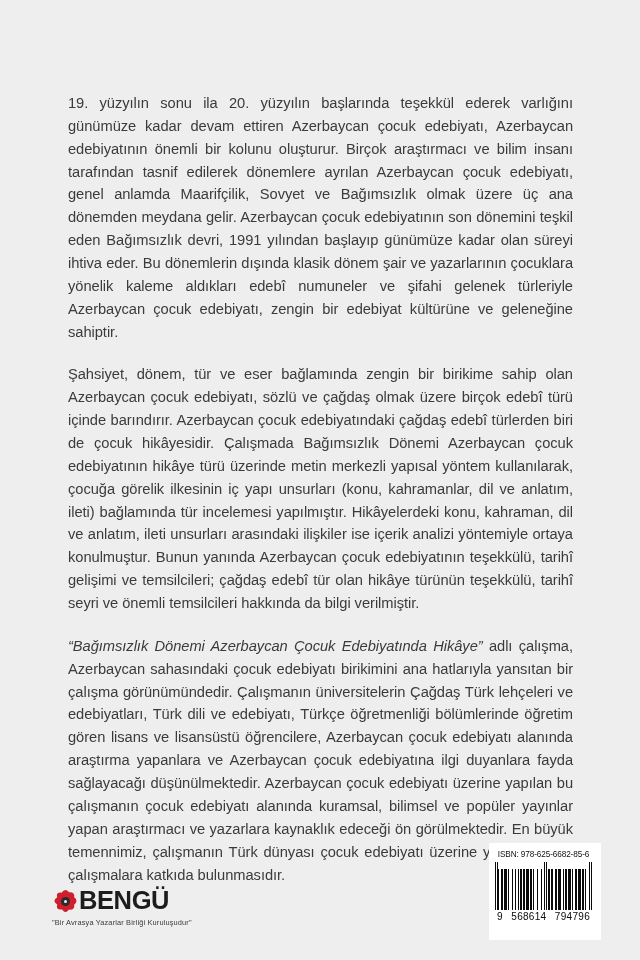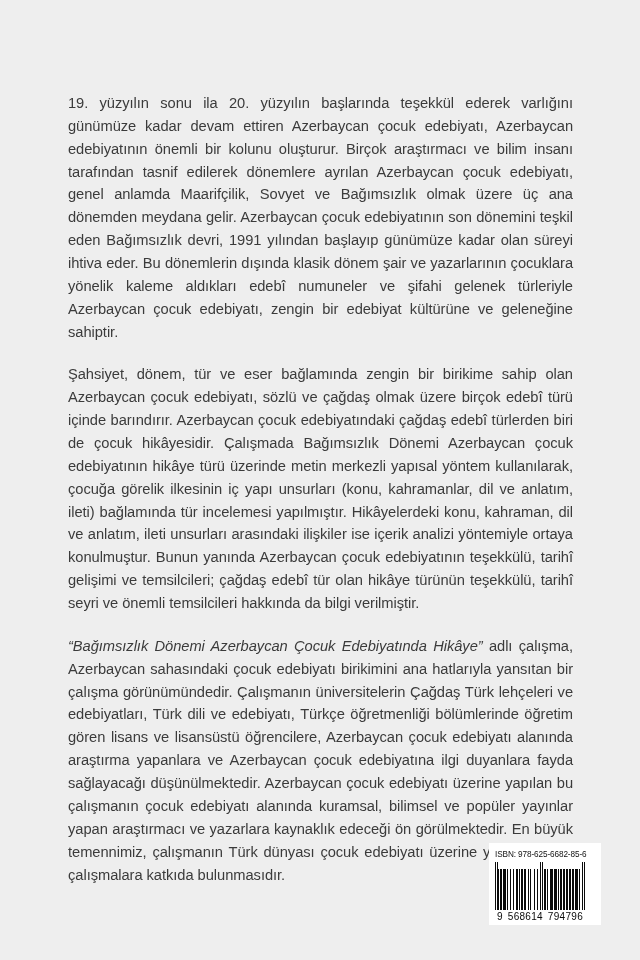--- a/index.html
+++ b/index.html
@@ -128,24 +128,24 @@
     letter-spacing: 0.15px;
     white-space: nowrap;
   }
 
   
   .barcode-box {
     position: absolute;
     left: 489px;
     top: 843px;
     width: 112px;
-    height: 82px;
+    height: 97px;
     background: #ffffff;
     box-sizing: border-box;
-    padding: 7px 16px 5px 6px;
+    padding: 7px 9px 5px 6px;
   }
   .isbn-text {
     font-family: "Liberation Sans", sans-serif;
     font-size: 8.2px;
     color: #111111;
     text-align: center;
     letter-spacing: -0.1px;
     white-space: nowrap;
     margin-bottom: 3px;
   }
@@ -188,20 +188,34 @@
     </h1>
 
     <p class="para">19. yüzyılın sonu ila 20. yüzyılın başlarında teşekkül ederek varlığını günümüze kadar devam ettiren Azerbaycan çocuk edebiyatı, Azerbaycan edebiyatının önemli bir kolunu oluşturur. Birçok araştırmacı ve bilim insanı tarafından tasnif edilerek dönemlere ayrılan Azerbaycan çocuk edebiyatı, genel anlamda Maarifçilik, Sovyet ve Bağımsızlık olmak üzere üç ana dönemden meydana gelir. Azerbaycan çocuk edebiyatının son dönemini teşkil eden Bağımsızlık devri, 1991 yılından başlayıp günümüze kadar olan süreyi ihtiva eder. Bu dönemlerin dışında klasik dönem şair ve yazarlarının çocuklara yönelik kaleme aldıkları edebî numuneler ve şifahi gelenek türleriyle Azerbaycan çocuk edebiyatı, zengin bir edebiyat kültürüne ve geleneğine sahiptir.</p>
 
     <p class="para">Şahsiyet, dönem, tür ve eser bağlamında zengin bir birikime sahip olan Azerbaycan çocuk edebiyatı, sözlü ve çağdaş olmak üzere birçok edebî türü içinde barındırır. Azerbaycan çocuk edebiyatındaki çağdaş edebî türlerden biri de çocuk hikâyesidir. Çalışmada Bağımsızlık Dönemi Azerbaycan çocuk edebiyatının hikâye türü üzerinde metin merkezli yapısal yöntem kullanılarak, çocuğa görelik ilkesinin iç yapı unsurları (konu, kahramanlar, dil ve anlatım, ileti) bağlamında tür incelemesi yapılmıştır. Hikâyelerdeki konu, kahraman, dil ve anlatım, ileti unsurları arasındaki ilişkiler ise içerik analizi yöntemiyle ortaya konulmuştur. Bunun yanında Azerbaycan çocuk edebiyatının teşekkülü, tarihî gelişimi ve temsilcileri; çağdaş edebî tür olan hikâye türünün teşekkülü, tarihî seyri ve önemli temsilcileri hakkında da bilgi verilmiştir.</p>
 
     <p class="para"><span class="it">“Bağımsızlık Dönemi Azerbaycan Çocuk Edebiyatında Hikâye”</span><span> adlı çalışma, Azerbaycan sahasındaki çocuk edebiyatı birikimini ana hatlarıyla yansıtan bir çalışma görünümündedir. Çalışmanın üniversitelerin Çağdaş Türk lehçeleri ve edebiyatları, Türk dili ve edebiyatı, Türkçe öğretmenliği bölümlerinde öğretim gören lisans ve lisansüstü öğrencilere, Azerbaycan çocuk edebiyatı alanında araştırma yapanlara ve Azerbaycan çocuk edebiyatına ilgi duyanlara fayda sağlayacağı düşünülmektedir. Azerbaycan çocuk edebiyatı üzerine yapılan bu çalışmanın çocuk edebiyatı alanında kuramsal, bilimsel ve popüler yayınlar yapan araştırmacı ve yazarlara kaynaklık edeceği ön görülmektedir. En büyük temennimiz, çalışmanın Türk dünyası çocuk edebiyatı üzerine yapılacak ilmî çalışmalara katkıda bulunmasıdır.</span></p>
 
   </div>
 
+  <div class="publisher">
+    <div class="pub-row">
+      <span class="pub-mark">
+        <span class="petal" style="transform:rotate(0deg)"></span>
+        <span class="petal" style="transform:rotate(45deg)"></span>
+        <span class="petal" style="transform:rotate(90deg)"></span>
+        <span class="petal" style="transform:rotate(135deg)"></span>
+        <span class="hub"></span>
+        <span class="hub-dot"></span>
+      </span>
+      <span class="pub-name">BENGÜ</span>
+    </div>
+    <div class="pub-tagline">"Bir Avrasya Yazarlar Birliği Kuruluşudur"</div>
+  </div>
 
   <div class="barcode-box">
     <div class="isbn-text">ISBN: 978-625-6682-85-6</div>
     <div class="barcode-bars">
         <i style="width: 1.2px;"></i>
         <i class="sp" style="width: 1.2px;"></i>
         <i style="width: 1.2px;"></i>
         <i class="short" style="width: 1.31823px;"></i>
         <i class="sp short" style="width: 1.13956px;"></i>
         <i class="short" style="width: 2.24941px;"></i>

